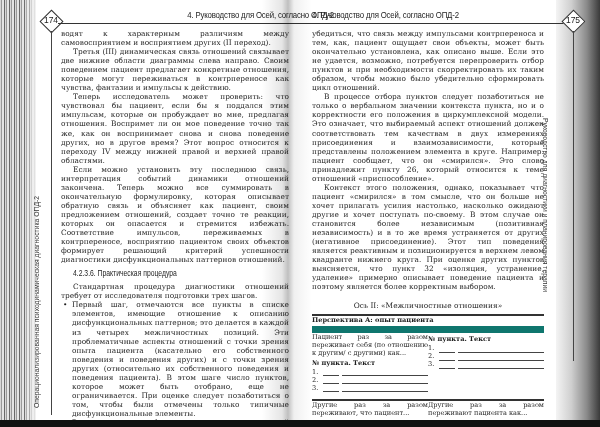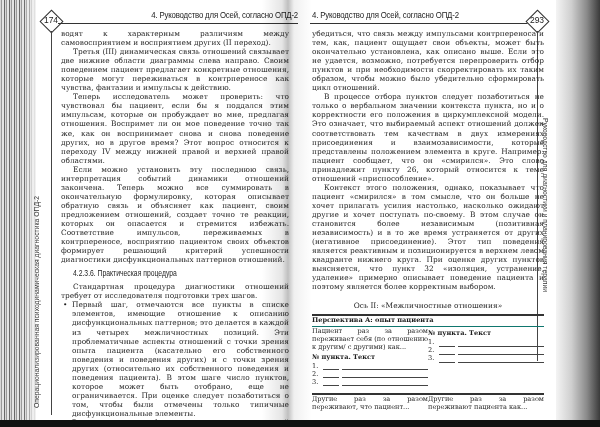--- a/index.html
+++ b/index.html
@@ -5,21 +5,21 @@
   html,body{margin:0;padding:0;}
   body{width:600px;height:427px;overflow:hidden;background:#1c1c1c;position:relative;font-family:"DejaVu Serif",serif;color:#1a1a1a;}
   .spread{position:absolute;left:0;top:0;width:600px;height:420px;background:#fff;}
   .edge-left{position:absolute;left:0;top:0;width:36px;height:420px;
     background:repeating-linear-gradient(90deg,#d8d8d8 0 1px,#9a9a9a 1px 2px,#e5e5e5 2px 4px,#6a6a6a 4px 5px);}
   .edge-left::after{content:"";position:absolute;right:0;top:0;width:12px;height:100%;background:linear-gradient(90deg,rgba(255,255,255,0),#f2f2f2);}
   .edge-right{position:absolute;right:0;top:0;width:44px;height:420px;background:linear-gradient(90deg,#f4f4f4 0%,#cfcfcf 35%,#8a8a8a 70%,#3a3a3a 100%);}
   .gutter{position:absolute;left:262px;top:0;width:50px;height:420px;background:linear-gradient(90deg,rgba(0,0,0,0) 0%,rgba(0,0,0,0.10) 40%,rgba(0,0,0,0.25) 52%,rgba(0,0,0,0.06) 64%,rgba(0,0,0,0) 100%);pointer-events:none;}
   .bottom-bar{position:absolute;left:0;top:420px;width:600px;height:7px;background:#111;}
 
-  .page{position:absolute;top:0;height:361px;}
+  .page{position:absolute;top:0;height:361px;padding-left:36px;}
   .page.left{left:36px;width:252px;}
   .page.right{left:310px;width:250px;}
 
   .running-head{position:absolute;top:9px;font-family:"Liberation Sans",sans-serif;font-size:9.5px;letter-spacing:-0.2px;color:#222;white-space:nowrap;transform:scaleX(0.82);}
   .left .running-head{right:-10px;transform-origin:right center;}
   .right .running-head{left:2px;transform-origin:left center;}
   .head-rule{position:absolute;top:23px;height:1px;background:#333;}
   .left .head-rule{left:22px;right:-10px;}
   .right .head-rule{left:0;right:20px;}
 
@@ -41,21 +41,21 @@
   .right .body{left:2px;top:29px;width:232px;}
   .body p{margin:0;text-indent:12px;}
   .body p.noind{text-indent:0;}
   .subhead{font-family:"Liberation Sans",sans-serif;font-size:8.3px;margin:5px 0 4px 12px;transform:scaleX(0.82);transform-origin:left center;white-space:nowrap;}
   ul.bullets{margin:0;padding:0;list-style:none;}
   ul.bullets li{position:relative;padding-left:11px;}
   ul.bullets li::before{content:"•";position:absolute;left:2px;top:0;}
 
   .figure-title{font-weight:normal;text-align:center;font-size:7.4px;margin:10px 0 4px 0;text-indent:0;}
   .form{border-top:2px solid #333;font-size:6.6px;line-height:7.8px;}
-  .form .sec-title{font-weight:bold;padding:1px 0;border-bottom:1px solid #0f766e;}
+  .form .sec-title{font-weight:bold;padding:1px 0;border-bottom:7px solid #0f766e;}
   .form .cols{display:flex;padding-top:1px;}
   .form .col{flex:1;}
   .form .prompt{min-height:23px;}
   .form .colhead{font-weight:bold;margin:2px 0 1px;}
   .form .line{display:flex;align-items:flex-end;gap:3px;height:8px;}
   .form .line .n{width:8px;}
   .form .line .u1{width:16px;border-bottom:1px solid #444;height:6px;}
   .form .line .u2{flex:1;border-bottom:1px solid #444;height:6px;}
   .form.b{margin-top:7px;}
   .form .prompt.short{min-height:16px;}
@@ -91,21 +91,21 @@
 
       </ul>
     </div>
   </div>
 
   <div class="page right">
     <div class="running-head">4. Руководство для Осей, согласно ОПД-2</div>
     <div class="head-rule"></div>
     <div class="pagenum">
       <div class="diamond"></div>
-      <div class="num">293</div>
+      <div class="num">175</div>
     </div>
     <div class="vrule"></div>
     <div class="side-text">Руководство для диагностики и планирования терапии</div>
 
     <div class="body">
       <p class="noind">убедиться, что связь между импульсами контрпереноса и тем, как, пациент ощущает свои объекты, может быть окончательно установлена, как описано выше. Если это не удается, возможно, потребуется перепроверить отбор пунктов и при необходимости скорректировать их таким образом, чтобы можно было убедительно сформировать цикл отношений.</p>
       <p>В процессе отбора пунктов следует позаботиться не только о вербальном значении контекста пункта, но и о корректности его положения в циркумплексной модели. Это означает, что выбираемый аспект отношений должен соответствовать тем качествам в двух измерениях присоединения и взаимозависимости, которые представлены положением элемента в круге. Например: пациент сообщает, что он «смирился». Это слово принадлежит пункту 26, который относится к теме отношений «приспособление».</p>
       <p>Контекст этого положения, однако, показывает что пациент «смирился» в том смысле, что он больше не хочет прилагать усилия настолько, насколько ожидают другие и хочет поступать по-своему. В этом случае он становится более независимым (позитивная независимость) и в то же время устраняется от других (негативное присоединение). Этот тип поведения является реактивным и позиционируется в верхнем левом квадранте нижнего круга. При оценке других пунктов выясняется, что пункт 32 «изоляция, устранение, удаление» примерно описывает поведение пациента и поэтому является более корректным выбором.</p>
 
       <div class="figure-title">Ось II: «Межличностные отношения»</div>

